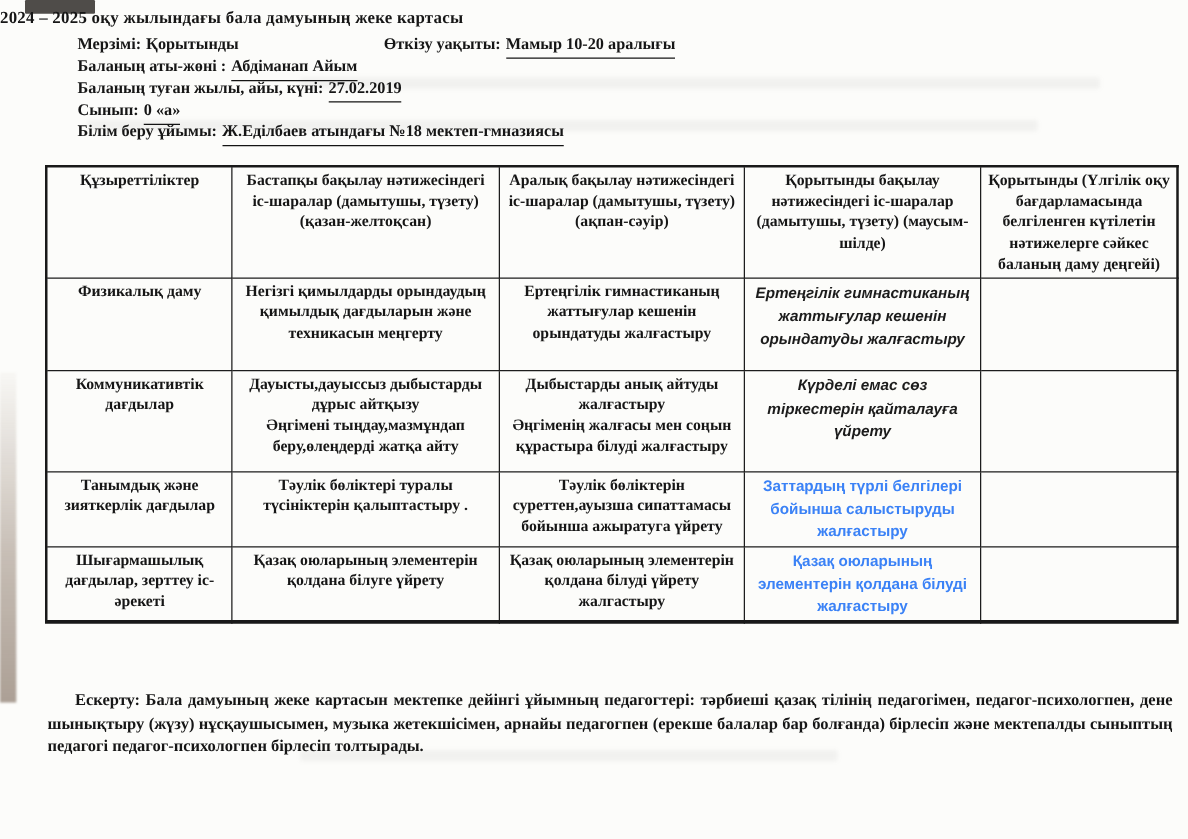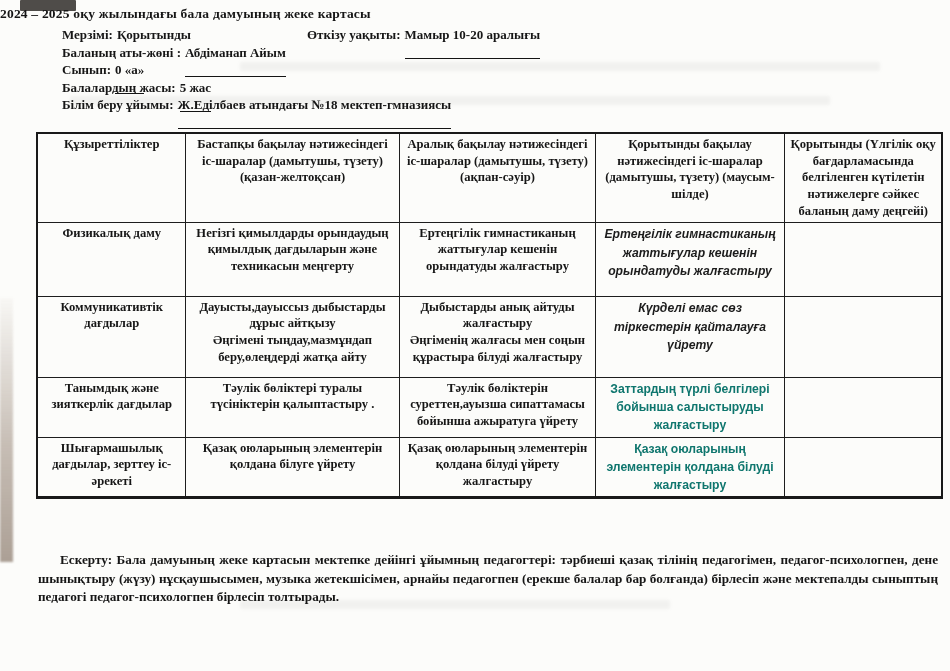--- a/index.html
+++ b/index.html
@@ -10,21 +10,21 @@
   }
   .title{
     position:absolute;top:6px;left:0;width:100%;text-align:left;
     font-size:13.5px;font-weight:bold;letter-spacing:.2px;
   }
   .meta{
     position:absolute;left:62px;top:26px;right:10px;
     font-size:13px;font-weight:bold;line-height:17.5px;white-space:nowrap;
   }
   .meta .lbl{margin-right:4px;}
-  .meta .val{border-bottom:1.6px solid #141414;padding-bottom:16px;}
+  .meta .val{border-bottom:1.6px solid #141414;padding-bottom:4px;}
   .meta .time-lbl{margin-left:116px;margin-top:11px;}
 
   table.devtable{
     position:absolute;left:36px;top:132px;width:905px;
     border-collapse:collapse;table-layout:fixed;
     border:2.4px solid #191919;border-bottom-width:3px;
     background:transparent;
   }
   .devtable th,.devtable td{
     border:1.6px solid #1d1d1d;vertical-align:top;text-align:center;
@@ -38,21 +38,21 @@
   tbody tr:nth-child(3){height:59px;}
   tbody tr:nth-child(4){height:55px;}
   tbody tr:nth-child(5){height:57px;}
 
   td.note-italic{
     font-family:"Liberation Sans",sans-serif;font-style:italic;
     font-weight:bold;font-size:12.2px;line-height:1.55;color:#1c1c1c;
   }
   td.note-sans{
     font-family:"Liberation Sans",sans-serif;
-    font-weight:bold;font-size:12.2px;line-height:1.5;color:#0f766e;
+    font-weight:bold;font-size:12.2px;line-height:1.5;color:#3b82f6;
   }
 
   .footnote{
     position:absolute;left:38px;top:551px;width:900px;
     font-size:13.2px;font-weight:bold;line-height:1.42;
     text-align:justify;text-indent:22px;
   }
 
   
   .artifact-corner{
@@ -81,24 +81,24 @@
 <div class="title">2024 – 2025 оқу жылындағы бала дамуының жеке картасы</div>
 
 <div class="meta">
   <div class="meta-line">
     <span class="lbl">Мерзімі:</span><span>Қорытынды</span><span class="lbl time-lbl">Өткізу уақыты:</span><span class="val">Мамыр 10-20 аралығы</span>
   </div>
   <div class="meta-line">
     <span class="lbl">Баланың аты-жөні :</span><span class="val">Абдіманап Айым</span>
   </div>
   <div class="meta-line">
-    <span class="lbl">Сынып:</span><span class="val">0 «а»</span>
+    <span class="lbl">Баланың туған жылы, айы, күні:</span><span class="val">27.02.2019</span>
   </div>
   <div class="meta-line">
-    <span class="lbl">Балалардың жасы:</span><span class="val">5 жас</span>
+    <span class="lbl">Сынып:</span><span class="val">0 «а»</span>
   </div>
   <div class="meta-line">
     <span class="lbl">Білім беру ұйымы:</span><span class="val">Ж.Еділбаев атындағы №18 мектеп-гмназиясы</span>
   </div>
 </div>
 
 <table class="devtable">
   <colgroup>
     <col style="width:148px">
       <col style="width:214px">

